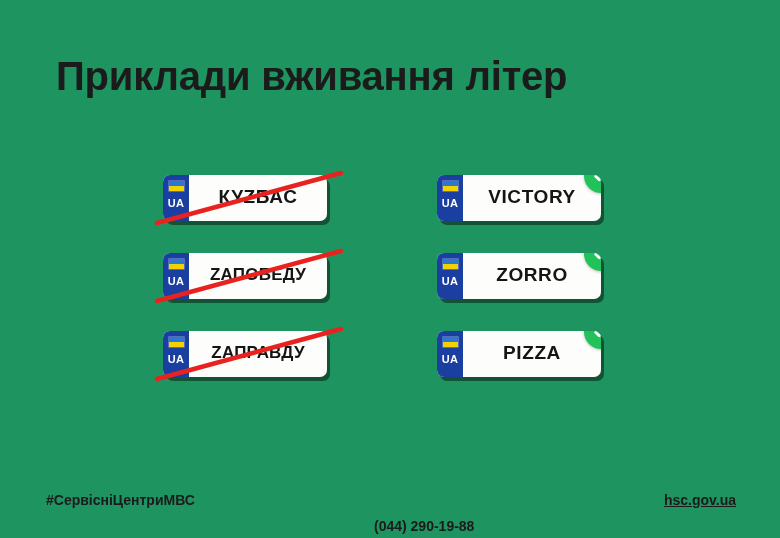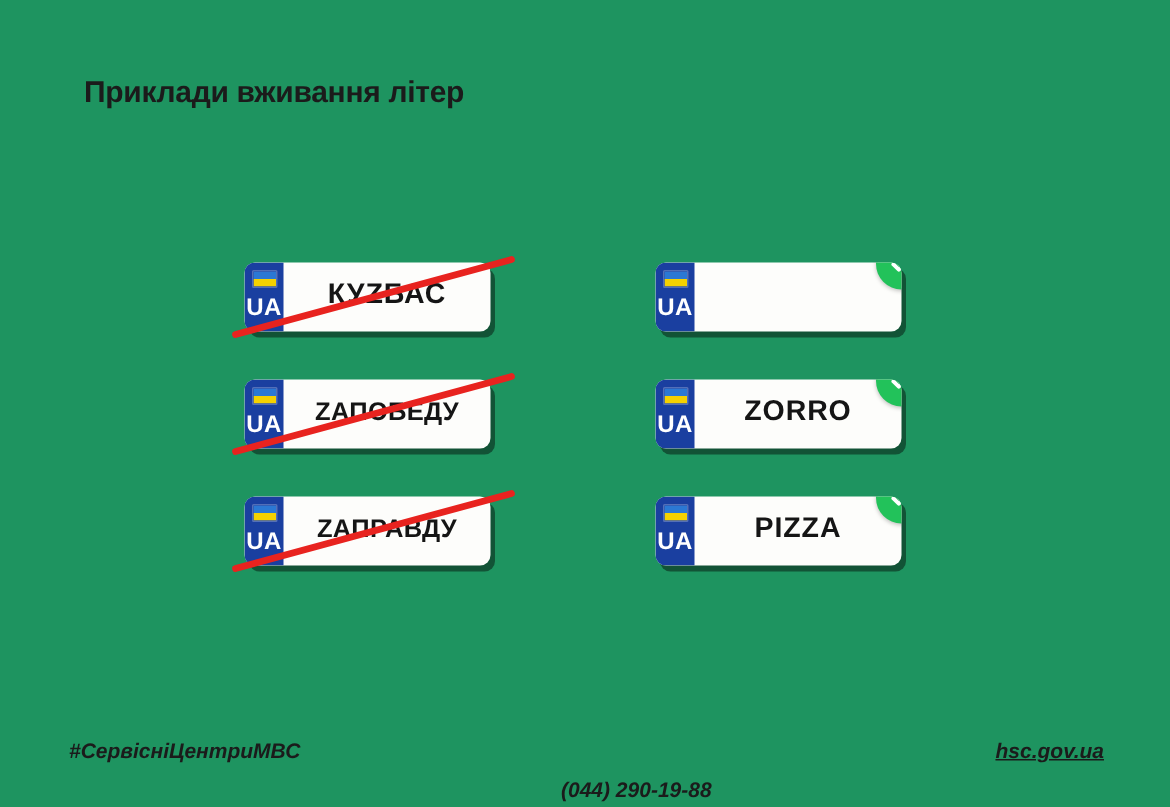--- a/index.html
+++ b/index.html
@@ -23,21 +23,21 @@
   
   .title-block {
     position: absolute;
     left: 56px;
     top: 48px;
     width: 680px;
   }
   .title-line {
     display: block;
     color: #1b1b1b;
-    font-size: 20px;
+    font-size: 40px;
     font-weight: bold;
     line-height: 1.42;
     letter-spacing: -0.2px;
     white-space: nowrap;
   }
 
   
   .plates-area {
     position: absolute;
     left: 0;
@@ -88,21 +88,21 @@
     overflow: hidden;
     display: flex;
     flex-direction: column;
     border: 1px solid rgba(255,255,255,0.25);
   }
   .eu-flag .stripe-blue  { flex: 1; background: #2b78d4; }
   .eu-flag .stripe-gold  { flex: 1; background: #f5d100; }
 
   .eu-code {
     color: #ffffff;
-    font-size: 16px;
+    font-size: 11px;
     font-weight: bold;
     line-height: 1;
     margin-top: 6px;
     letter-spacing: 0.2px;
   }
 
   .plate-text {
     flex: 1;
     display: flex;
     align-items: center;
@@ -143,21 +143,20 @@
   }
   .approved-badge svg { display: block; }
 
   
   .footer {
     position: absolute;
     left: 0;
     bottom: 22px;
     width: 780px;
     height: 24px;
-    font-style: italic;
   }
   .footer-item {
     position: absolute;
     color: #1b1b1b;
     font-size: 14px;
     font-weight: bold;
     white-space: nowrap;
   }
   .footer-hashtag { left: 46px; top: 0; }
   .footer-phone   { left: 374px; top: 0; margin-top: 26px; }
@@ -230,20 +229,21 @@
 
       <div class="plate-row">
         <div class="plate">
           <div class="eu-band">
             <span class="eu-flag">
               <span class="stripe-blue"></span>
                 <span class="stripe-gold"></span>
             </span>
             <span class="eu-code">UA</span>
           </div>
+          <div class="plate-text">VICTORY</div>
           <div class="approved-badge">
             <svg width="20" height="20" viewBox="0 0 20 20">
               <path d="M4.6 10.3 L8.2 13.8 L15.4 6.6" fill="none" stroke="#ffffff" stroke-width="2.6" stroke-linecap="round" stroke-linejoin="round"></path>
             </svg>
           </div>
         </div>
       </div>
 
       <div class="plate-row">
         <div class="plate">

